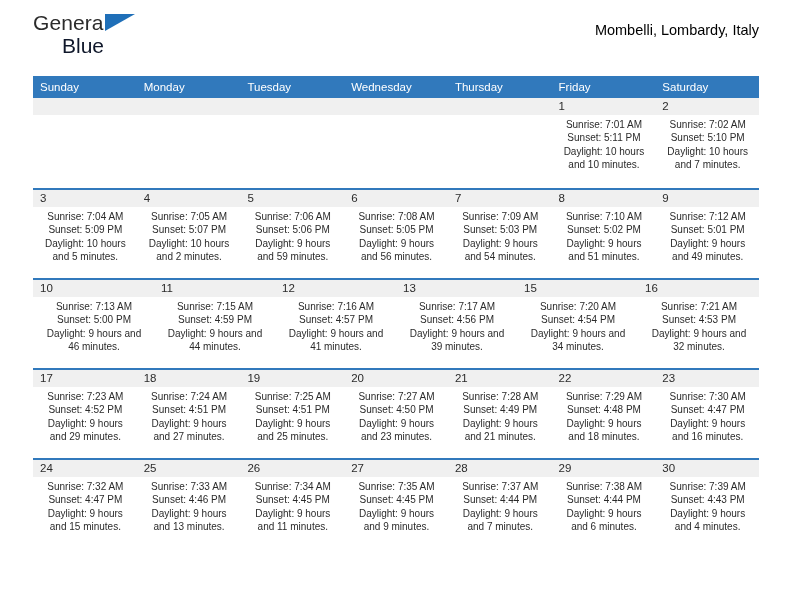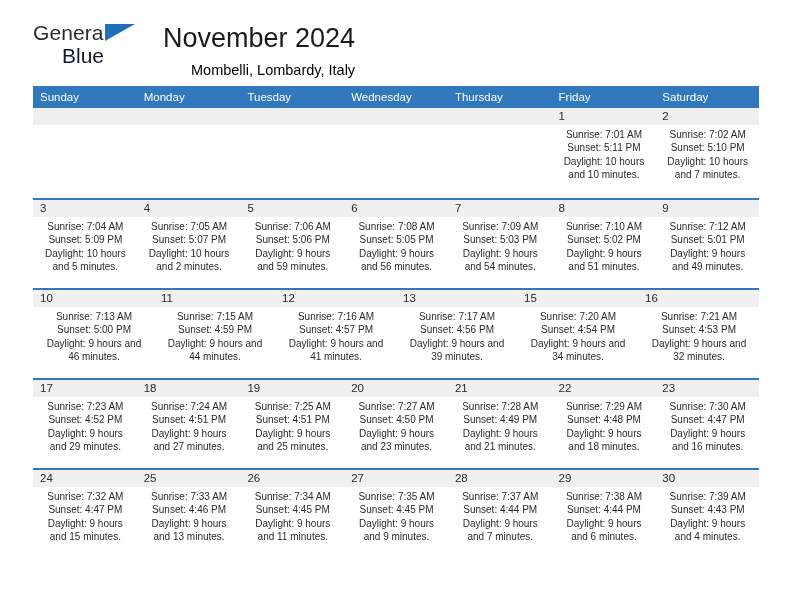--- a/index.html
+++ b/index.html
@@ -18,23 +18,24 @@
     width: 792px;
     height: 612px;
     position: relative;
     box-sizing: border-box;
     padding: 0 33px;
   }
 
   
   .topbar {
     height: 72px;
-    padding-top: 22px;
+    padding-top: 12px;
     display: flex;
     align-items: flex-start;
+    justify-content: space-between;
     box-sizing: border-box;
   }
   .brand {
     position: relative;
     width: 130px;
     height: 52px;
     line-height: 1;
   }
   .brand-general {
     font-size: 21px;
@@ -71,21 +72,21 @@
     margin: 0;
   }
   .cal-subtitle {
     font-size: 14.5px;
     color: #000000;
     margin-top: 8px;
   }
 
   
   .calendar {
-    margin-top: 14px;
+    margin-top: 4px;
     width: 726px;
   }
   .weekdays {
     display: flex;
     background: #3179bc;
     height: 22px;
   }
   .weekday {
     flex: 1 1 0;
     color: #ffffff;
@@ -142,21 +143,20 @@
 
 <div class="page">
 
   <div class="topbar">
     <div class="brand">
       <span class="brand-general">General</span>
       <span class="brand-flag"></span>
       <span class="brand-blue">Blue</span>
     </div>
     <div class="titlewrap">
-      <div class="cal-title">November 2024</div>
       <div class="cal-subtitle">Mombelli, Lombardy, Italy</div>
     </div>
   </div>
 
   <div class="calendar">
     <div class="weekdays">
       <div class="weekday">Sunday</div>
       <div class="weekday">Monday</div>
       <div class="weekday">Tuesday</div>
       <div class="weekday">Wednesday</div>

